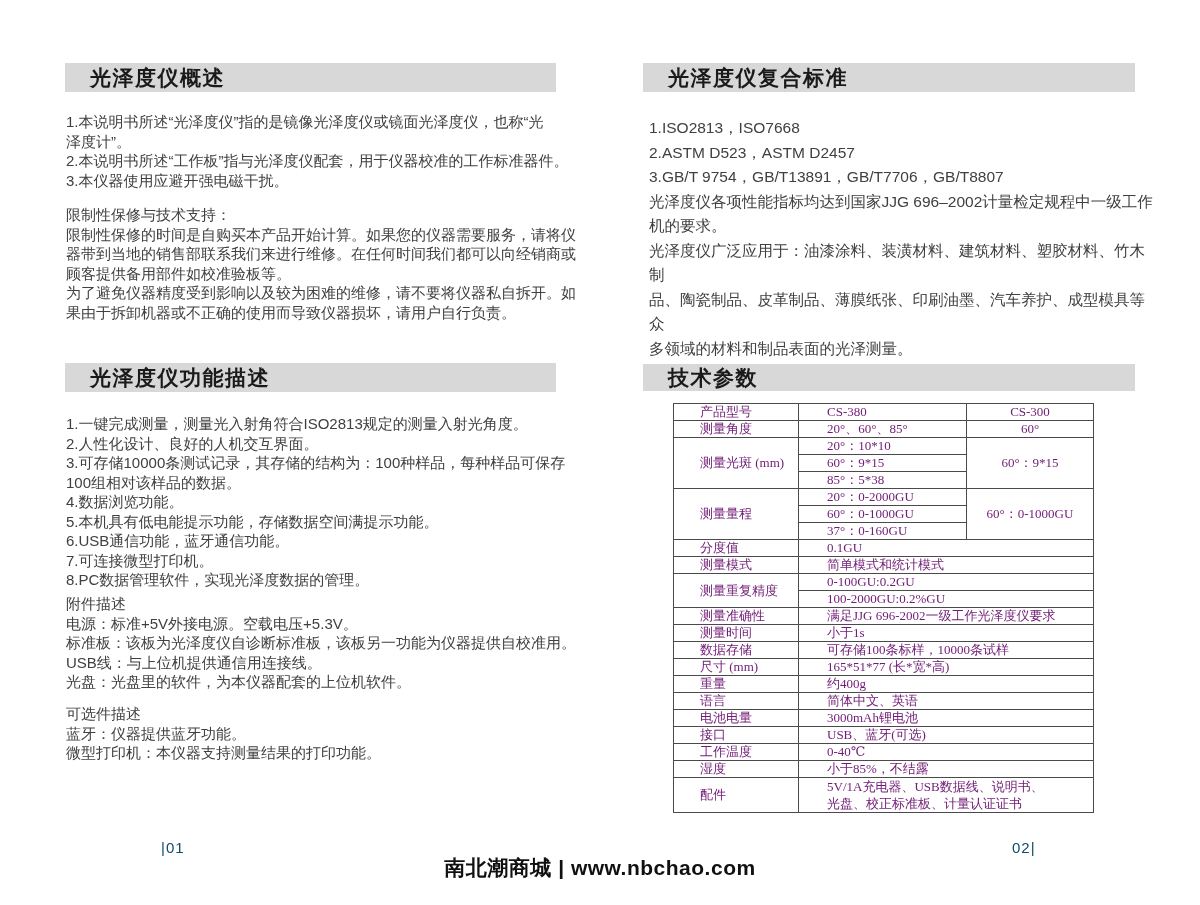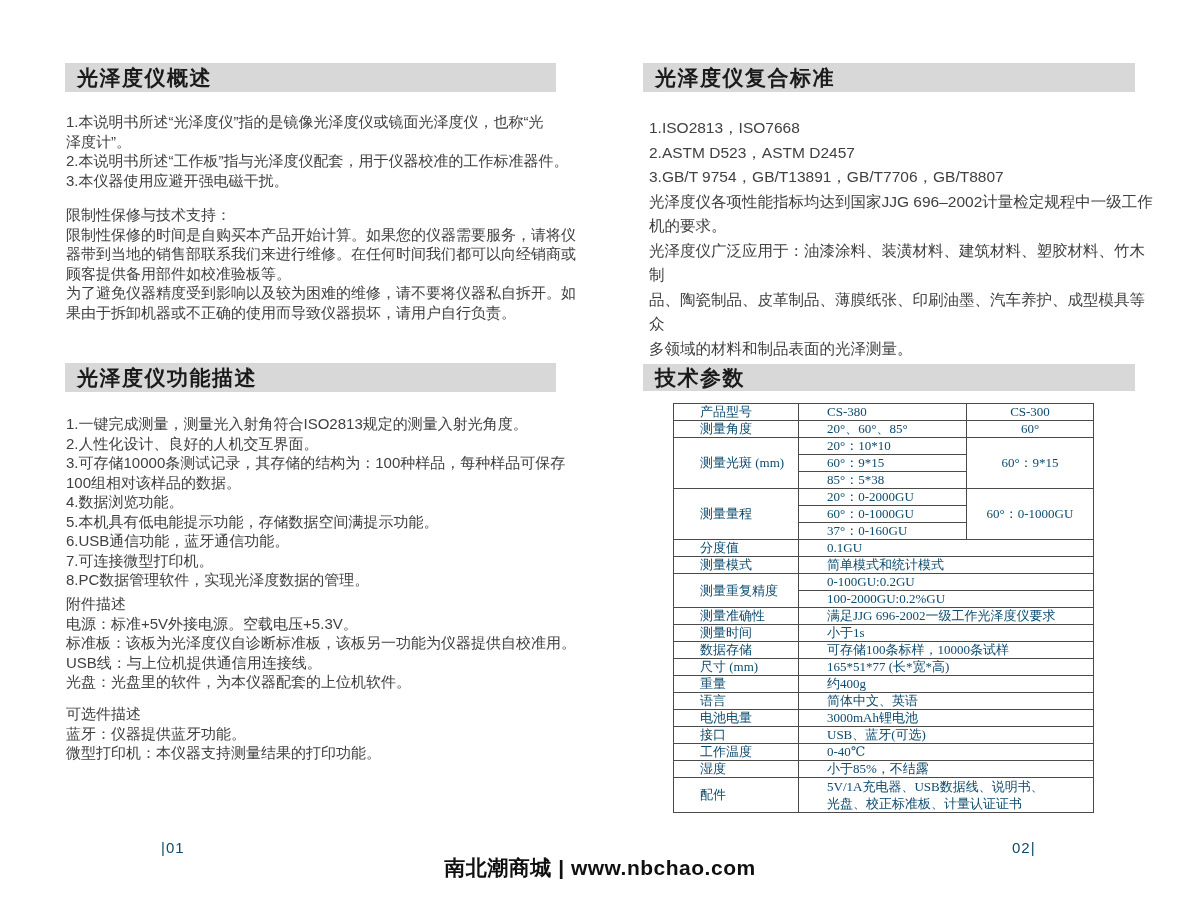--- a/index.html
+++ b/index.html
@@ -7,21 +7,21 @@
     width:1200px;height:905px;background:#ffffff;
     font-family:"Liberation Sans","DejaVu Sans",sans-serif;
     -webkit-font-smoothing:antialiased;
   }
   .page{position:relative;width:1200px;height:905px;background:#ffffff;overflow:hidden;}
 
   
   .bar{
     position:absolute;height:29px;background:#d8d8d8;
     color:#1a1a1a;font-weight:bold;font-size:21px;line-height:29px;
-    padding-left:12px;box-sizing:border-box;letter-spacing:1.5px;
+    padding-left:25px;box-sizing:border-box;letter-spacing:1.5px;
   }
   #bar-overview {left:65px; top:63px;  width:491px;}
   #bar-standards{left:643px;top:63px;  width:492px;}
   #bar-features {left:65px; top:363px; width:491px;}
   #bar-specs    {left:643px;top:364px; width:492px;height:27px;line-height:27px;}
 
   
   .txt{position:absolute;white-space:pre-line;color:#404040;}
   .ltxt{left:66px;width:522px;font-size:15px;line-height:19.5px;}
   #overview-body  {top:112px;}
@@ -32,21 +32,21 @@
   #accessories-body {top:613.5px;}
   #optional-title {top:704px;}
   #optional-body  {top:723.5px;}
   #standards-body {left:649px;top:116px;width:505px;font-size:15.5px;line-height:24.5px;}
 
   
   #specs-table{
     position:absolute;left:673px;top:403px;width:420px;
     border-collapse:collapse;table-layout:fixed;
     font-family:"Liberation Serif","DejaVu Serif",serif;
-    font-size:13px;color:#0c4a6e;
+    font-size:13px;color:#701a75;
   }
   #specs-table td{
     border:1px solid #4a4a4a;height:15.5px;line-height:16px;
     padding:0;overflow:hidden;
   }
   #specs-table td.lbl{padding-left:26px;}
   #specs-table td.val{padding-left:28px;}
   #specs-table td.c300{text-align:center;}
   #specs-table td.acc{white-space:pre-line;height:33px;line-height:16.5px;padding-top:1px;}
 

